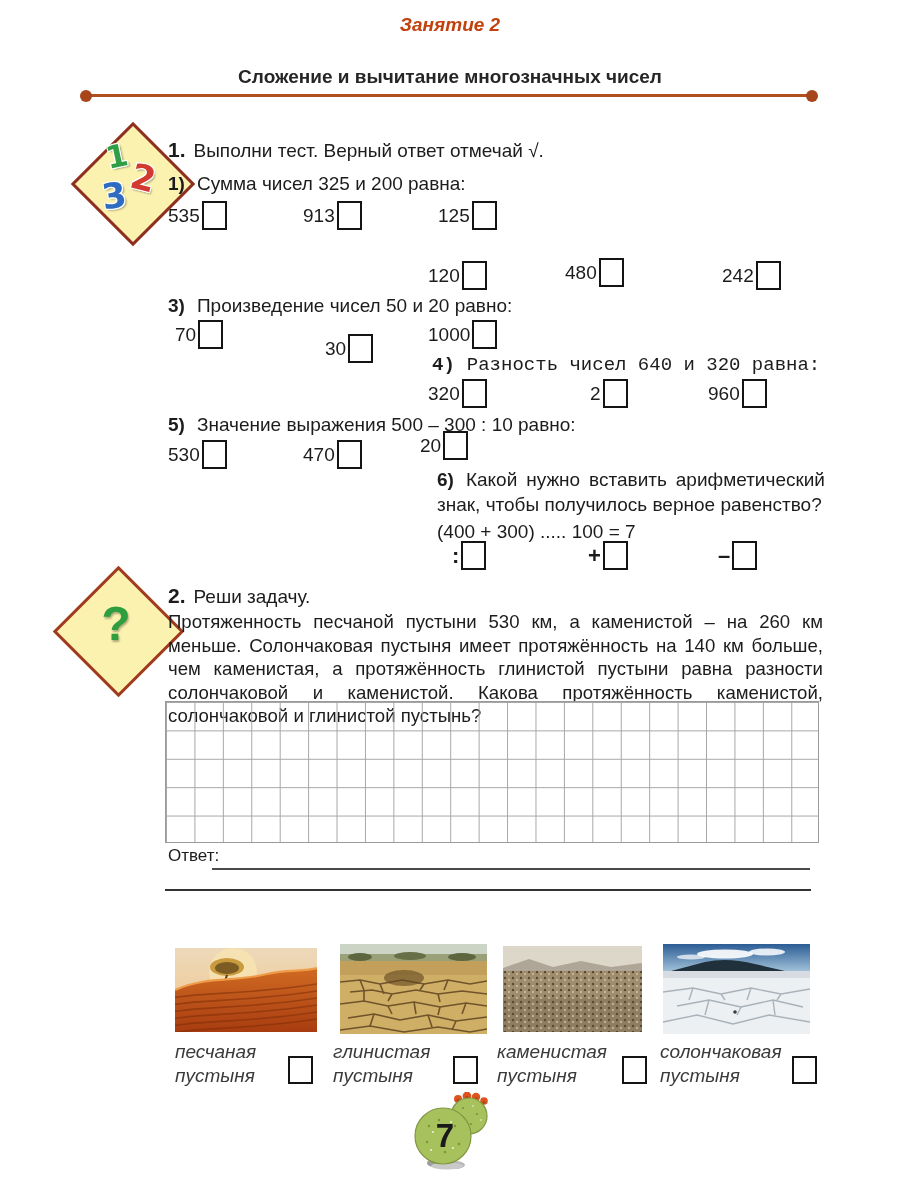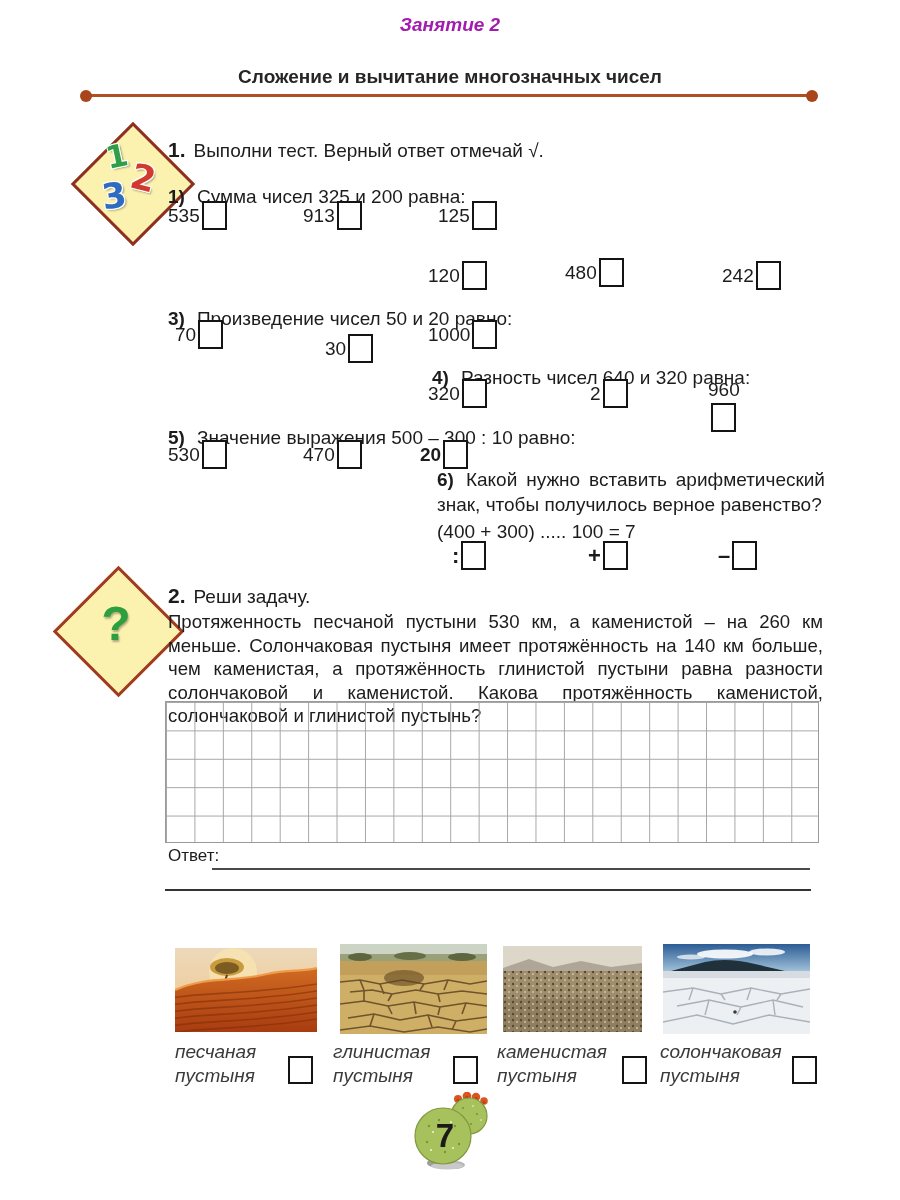--- a/index.html
+++ b/index.html
@@ -2,37 +2,37 @@
 <html><head>
 <meta charset="utf-8">
 <style>
   html,body { margin:0; padding:0; background:#ffffff; }
   .page {
     position:relative; width:900px; height:1200px; background:#ffffff;
     font-family:"Liberation Sans", sans-serif; color:#1c1c1c; overflow:hidden;
   }
   .abs { position:absolute; }
   .centered { left:0; width:900px; text-align:center; }
-  .lesson-label { top:14px; font-size:19px; font-weight:bold; font-style:italic; color:#a21caf; }
+  .lesson-label { top:14px; font-size:19px; font-weight:bold; font-style:italic; color:#c2410c; }
   .main-title  { top:38px; font-size:24px; font-weight:bold; color:#b0501e; }
   .sub-title   { top:66px; font-size:19px; font-weight:bold; color:#262626; }
   .head-rule { left:84px; top:94px; width:728px; height:3px; background:#b0501e; border-radius:2px; }
   .rule-dot { width:12px; height:12px; border-radius:50%; background:#a8451b; top:90px; }
 
   
   .diamond-wrap { }
   .diamond-shape { position:absolute; background:#faf2ae; border:3px solid #8f2f22; transform:rotate(45deg); }
   .d-num { position:absolute; font-weight:bold; font-family:"DejaVu Sans", sans-serif;
            text-shadow:-1px -1px 0 #fff,1px -1px 0 #fff,-1px 1px 0 #fff,1px 1px 0 #fff, 2px 2px 2px rgba(0,0,0,.35); }
   .q-mark { position:absolute; left:0; width:100%; text-align:center; font-weight:bold;
             color:#2f9e3f; text-shadow:1px 2px 2px rgba(0,0,0,.3); }
 
   .task-head { font-size:19px; white-space:nowrap; }
   .task-no { font-size:21px; font-weight:bold; margin-right:8px; }
-  .q-text { font-size:19px; white-space:nowrap;margin-top:13px; }
+  .q-text { font-size:19px; white-space:nowrap; }
   .q-no { font-weight:bold; margin-right:12px; }
   .opt { display:flex; align-items:center; gap:2px; font-size:19px; }
   .cbox { width:25px; height:29px; border:2.5px solid #141414; background:#fff; box-sizing:border-box; }
   .cbox.small { height:28px; }
   .sign { font-weight:bold; font-size:22px; }
 
   .q6-block { width:388px; font-size:19px; text-align:justify; line-height:25px; white-space:normal; }
   .q6-eq { margin-top:2px; text-align:left; }
 
   .problem-text { width:655px; font-size:18.6px; line-height:23.6px; text-align:justify; }
@@ -113,48 +113,48 @@
   </div>
   <div class="abs opt" style="left:325px; top:320px;margin-top:14px;">
     <span>30</span>
       <span class="cbox"></span>
   </div>
   <div class="abs opt" style="left:428px; top:320px;">
     <span>1000</span>
       <span class="cbox"></span>
   </div>
 
-  <div class="abs q-text" style="left:432px; top:354px;">
+  <div class="abs q-text" style="left:432px; top:354px;font-family:Liberation Mono, monospace;">
     <span class="q-no">4)</span><span>Разность чисел 640 и 320 равна:</span>
   </div>
   <div class="abs opt" style="left:428px; top:379px;">
     <span>320</span>
       <span class="cbox"></span>
   </div>
   <div class="abs opt" style="left:590px; top:379px;">
     <span>2</span>
       <span class="cbox"></span>
   </div>
-  <div class="abs opt" style="left:708px; top:379px;flex-direction:column;">
+  <div class="abs opt" style="left:708px; top:379px;">
     <span>960</span>
       <span class="cbox"></span>
   </div>
 
   <div class="abs q-text" style="left:168px; top:414px;">
     <span class="q-no">5)</span><span>Значение выражения 500 – 300 : 10 равно:</span>
   </div>
   <div class="abs opt" style="left:168px; top:440px;">
     <span>530</span>
       <span class="cbox"></span>
   </div>
   <div class="abs opt" style="left:303px; top:440px;">
     <span>470</span>
       <span class="cbox"></span>
   </div>
-  <div class="abs opt" style="left:420px; top:440px;font-weight:bold;">
+  <div class="abs opt" style="left:420px; top:431px;">
     <span>20</span>
       <span class="cbox"></span>
   </div>
 
   <div class="abs q6-block" style="left:437px; top:467px;">
     <span class="q-no">6)</span><span>Какой нужно вставить арифметический знак, чтобы получилось верное равенство?</span>
     <div class="q6-eq">(400 + 300)  .....  100 = 7</div>
   </div>
   <div class="abs opt" style="left:452px; top:541px;">
     <span class="sign">:</span>

